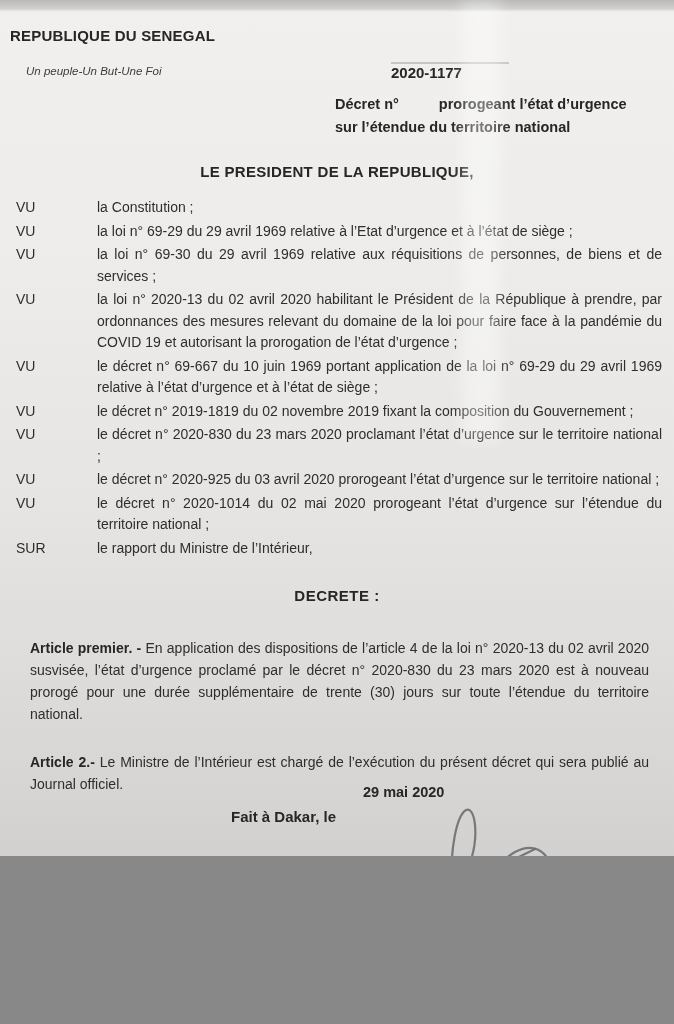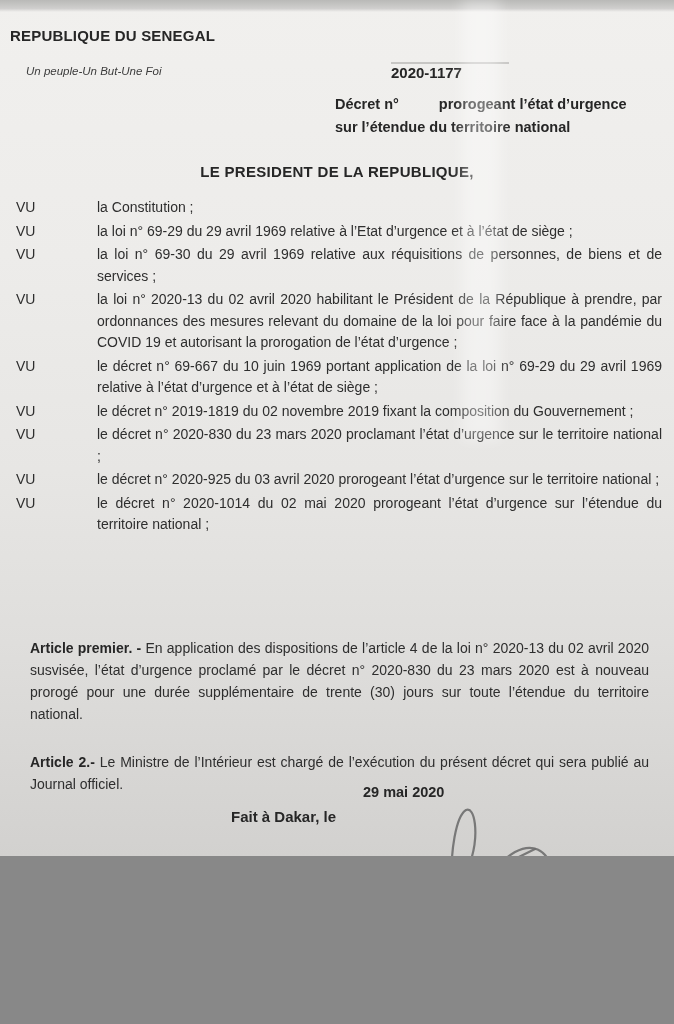--- a/index.html
+++ b/index.html
@@ -148,22 +148,27 @@
       <div class="visa">
         <span class="visa-label">VU</span>
         <span class="visa-text">le décret n° 2020-925 du 03 avril 2020 prorogeant l’état d’urgence sur le territoire national ;</span>
       </div>
 
       <div class="visa">
         <span class="visa-label">VU</span>
         <span class="visa-text">le décret n° 2020-1014 du 02 mai 2020 prorogeant l’état d’urgence sur l’étendue du territoire national ;</span>
       </div>
 
+      <div class="visa">
+        <span class="visa-label">SUR</span>
+        <span class="visa-text">le rapport du Ministre de l’Intérieur,</span>
+      </div>
     </div>
 
+  <div class="decree-word">DECRETE :</div>
 
   <div class="articles">
 
       <p class="article"><span class="article-lead">Article premier. -</span> <span>En application des dispositions de l’article 4 de la loi n° 2020-13 du 02 avril 2020 susvisée, l’état d’urgence proclamé par le décret n° 2020-830 du 23 mars 2020 est à nouveau prorogé pour une durée supplémentaire de trente (30) jours sur toute l’étendue du territoire national.</span></p>
 
       <p class="article"><span class="article-lead">Article 2.-</span> <span>Le Ministre de l’Intérieur est chargé de l’exécution du présent décret qui sera publié au Journal officiel.</span></p>
     </div>
 
   <div class="closing-date">29 mai 2020</div>
   <div class="closing-place">Fait à Dakar, le</div>

